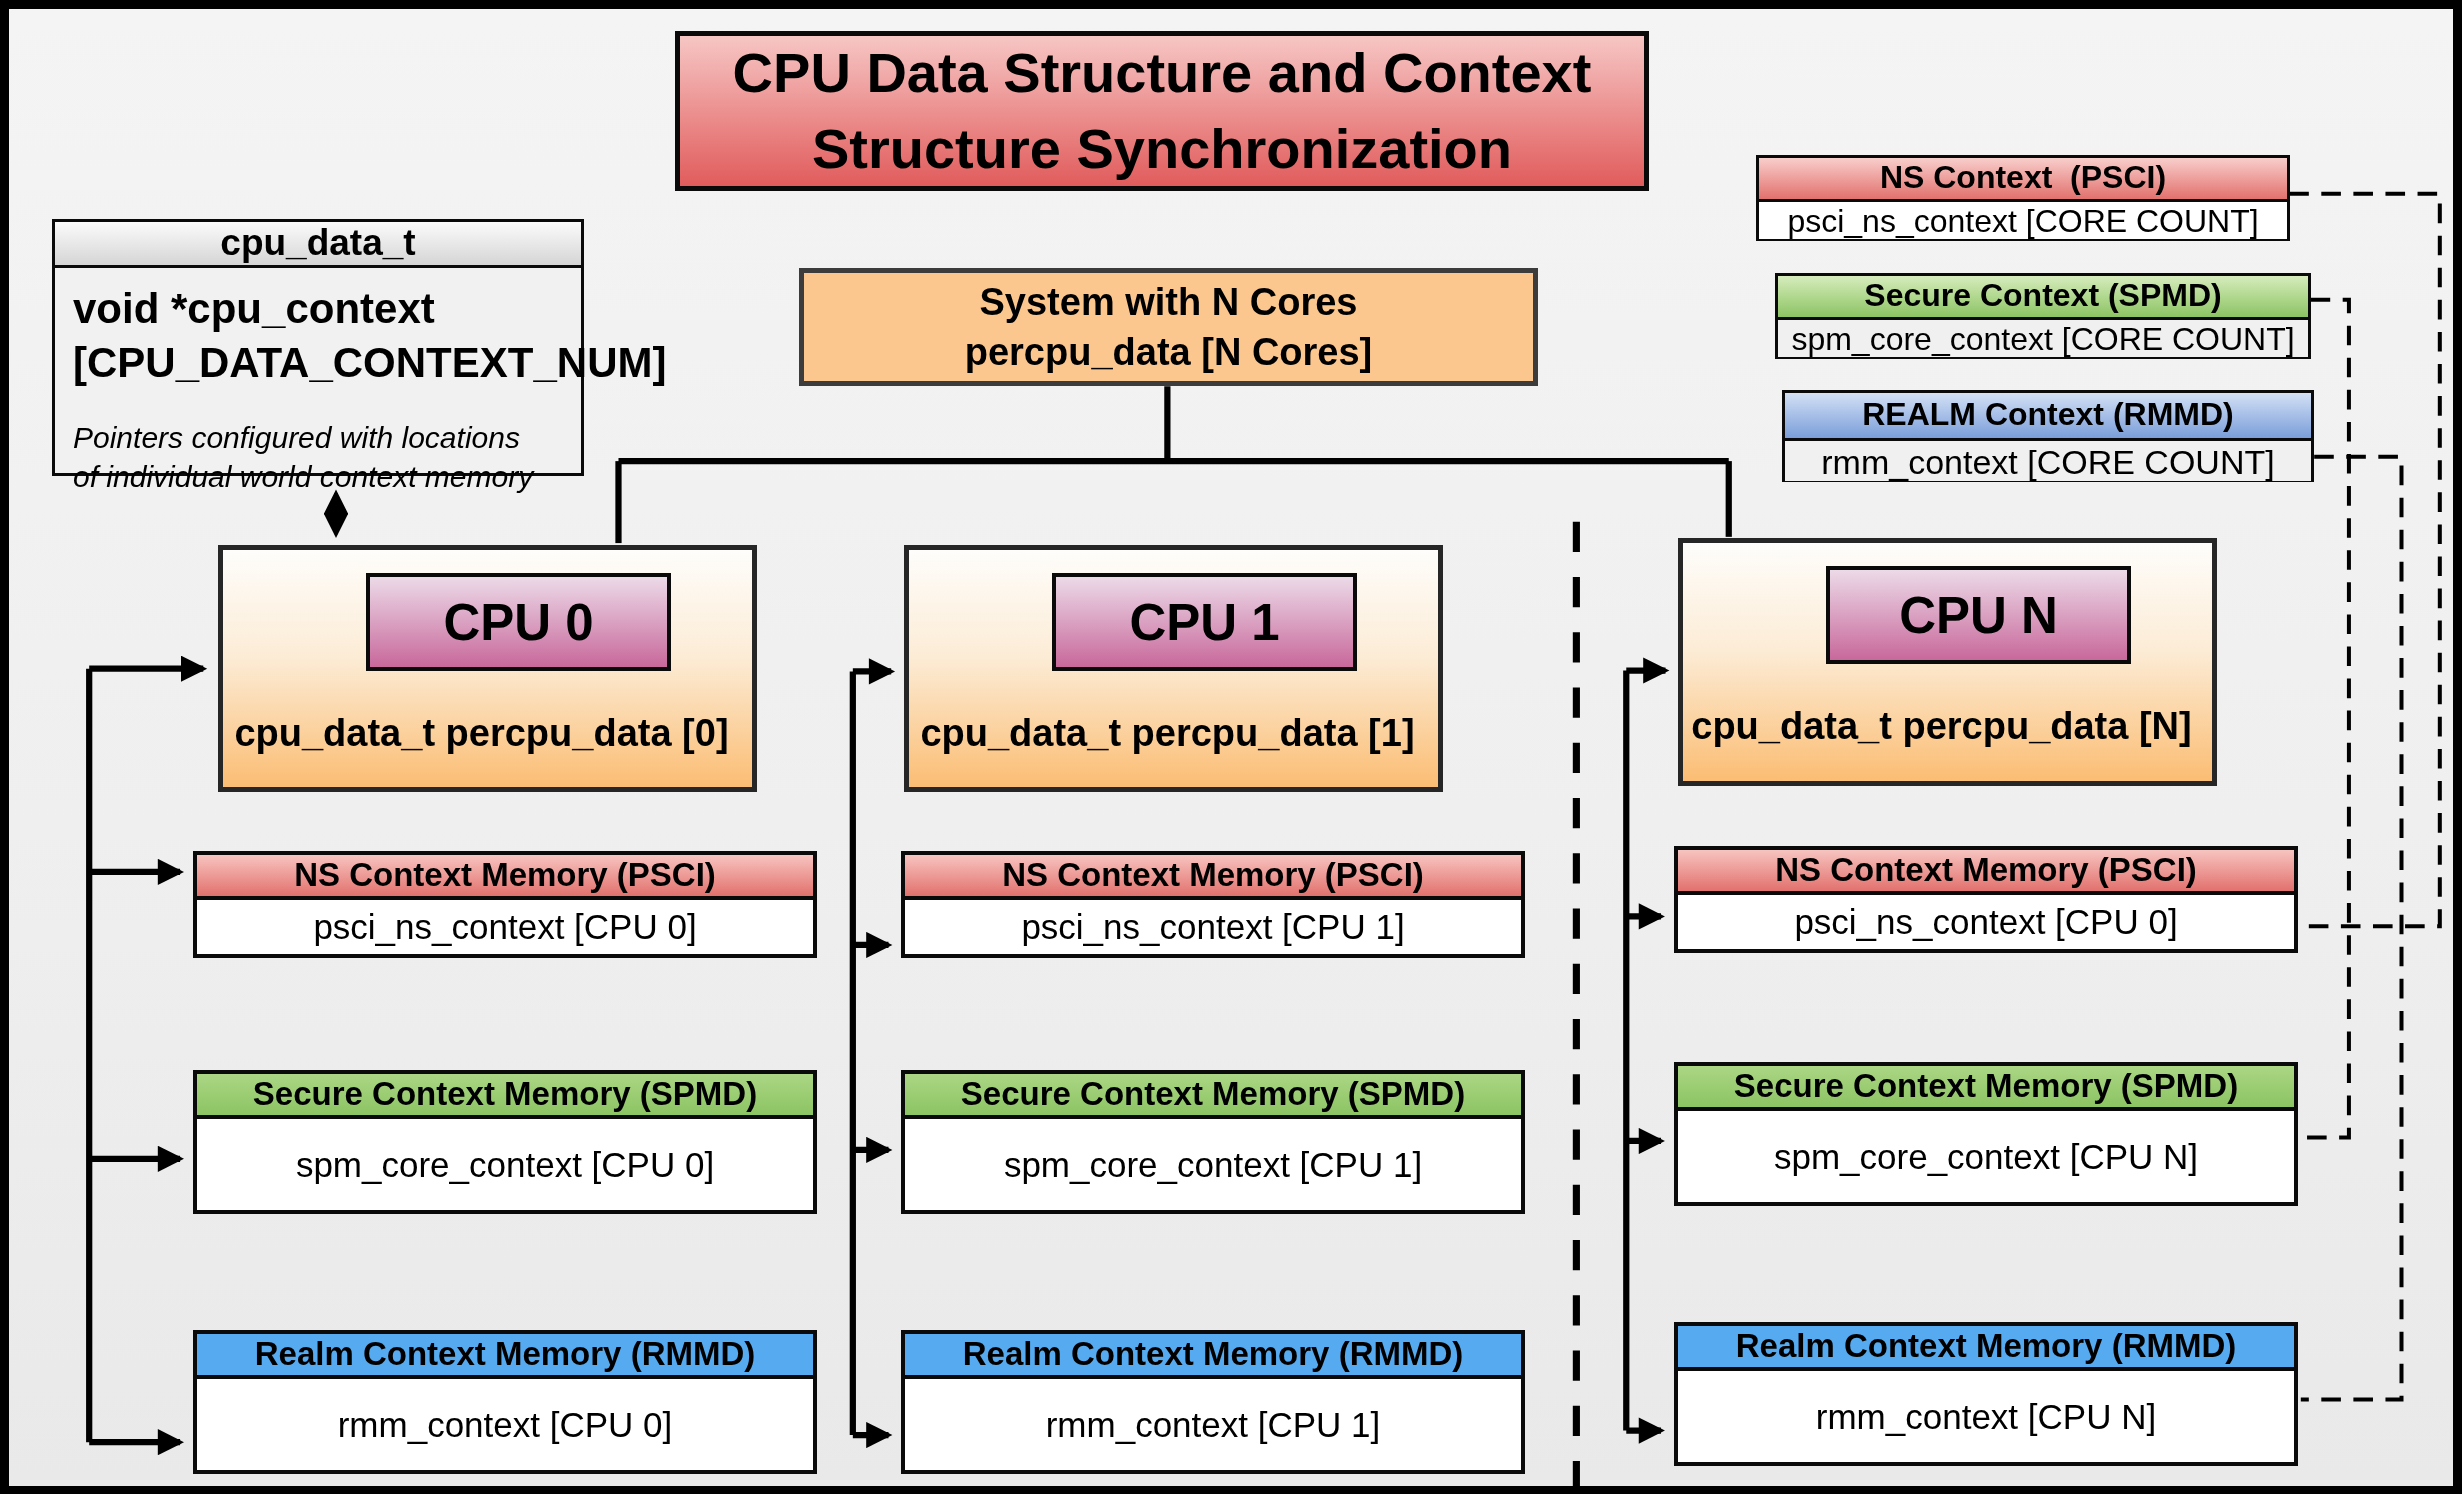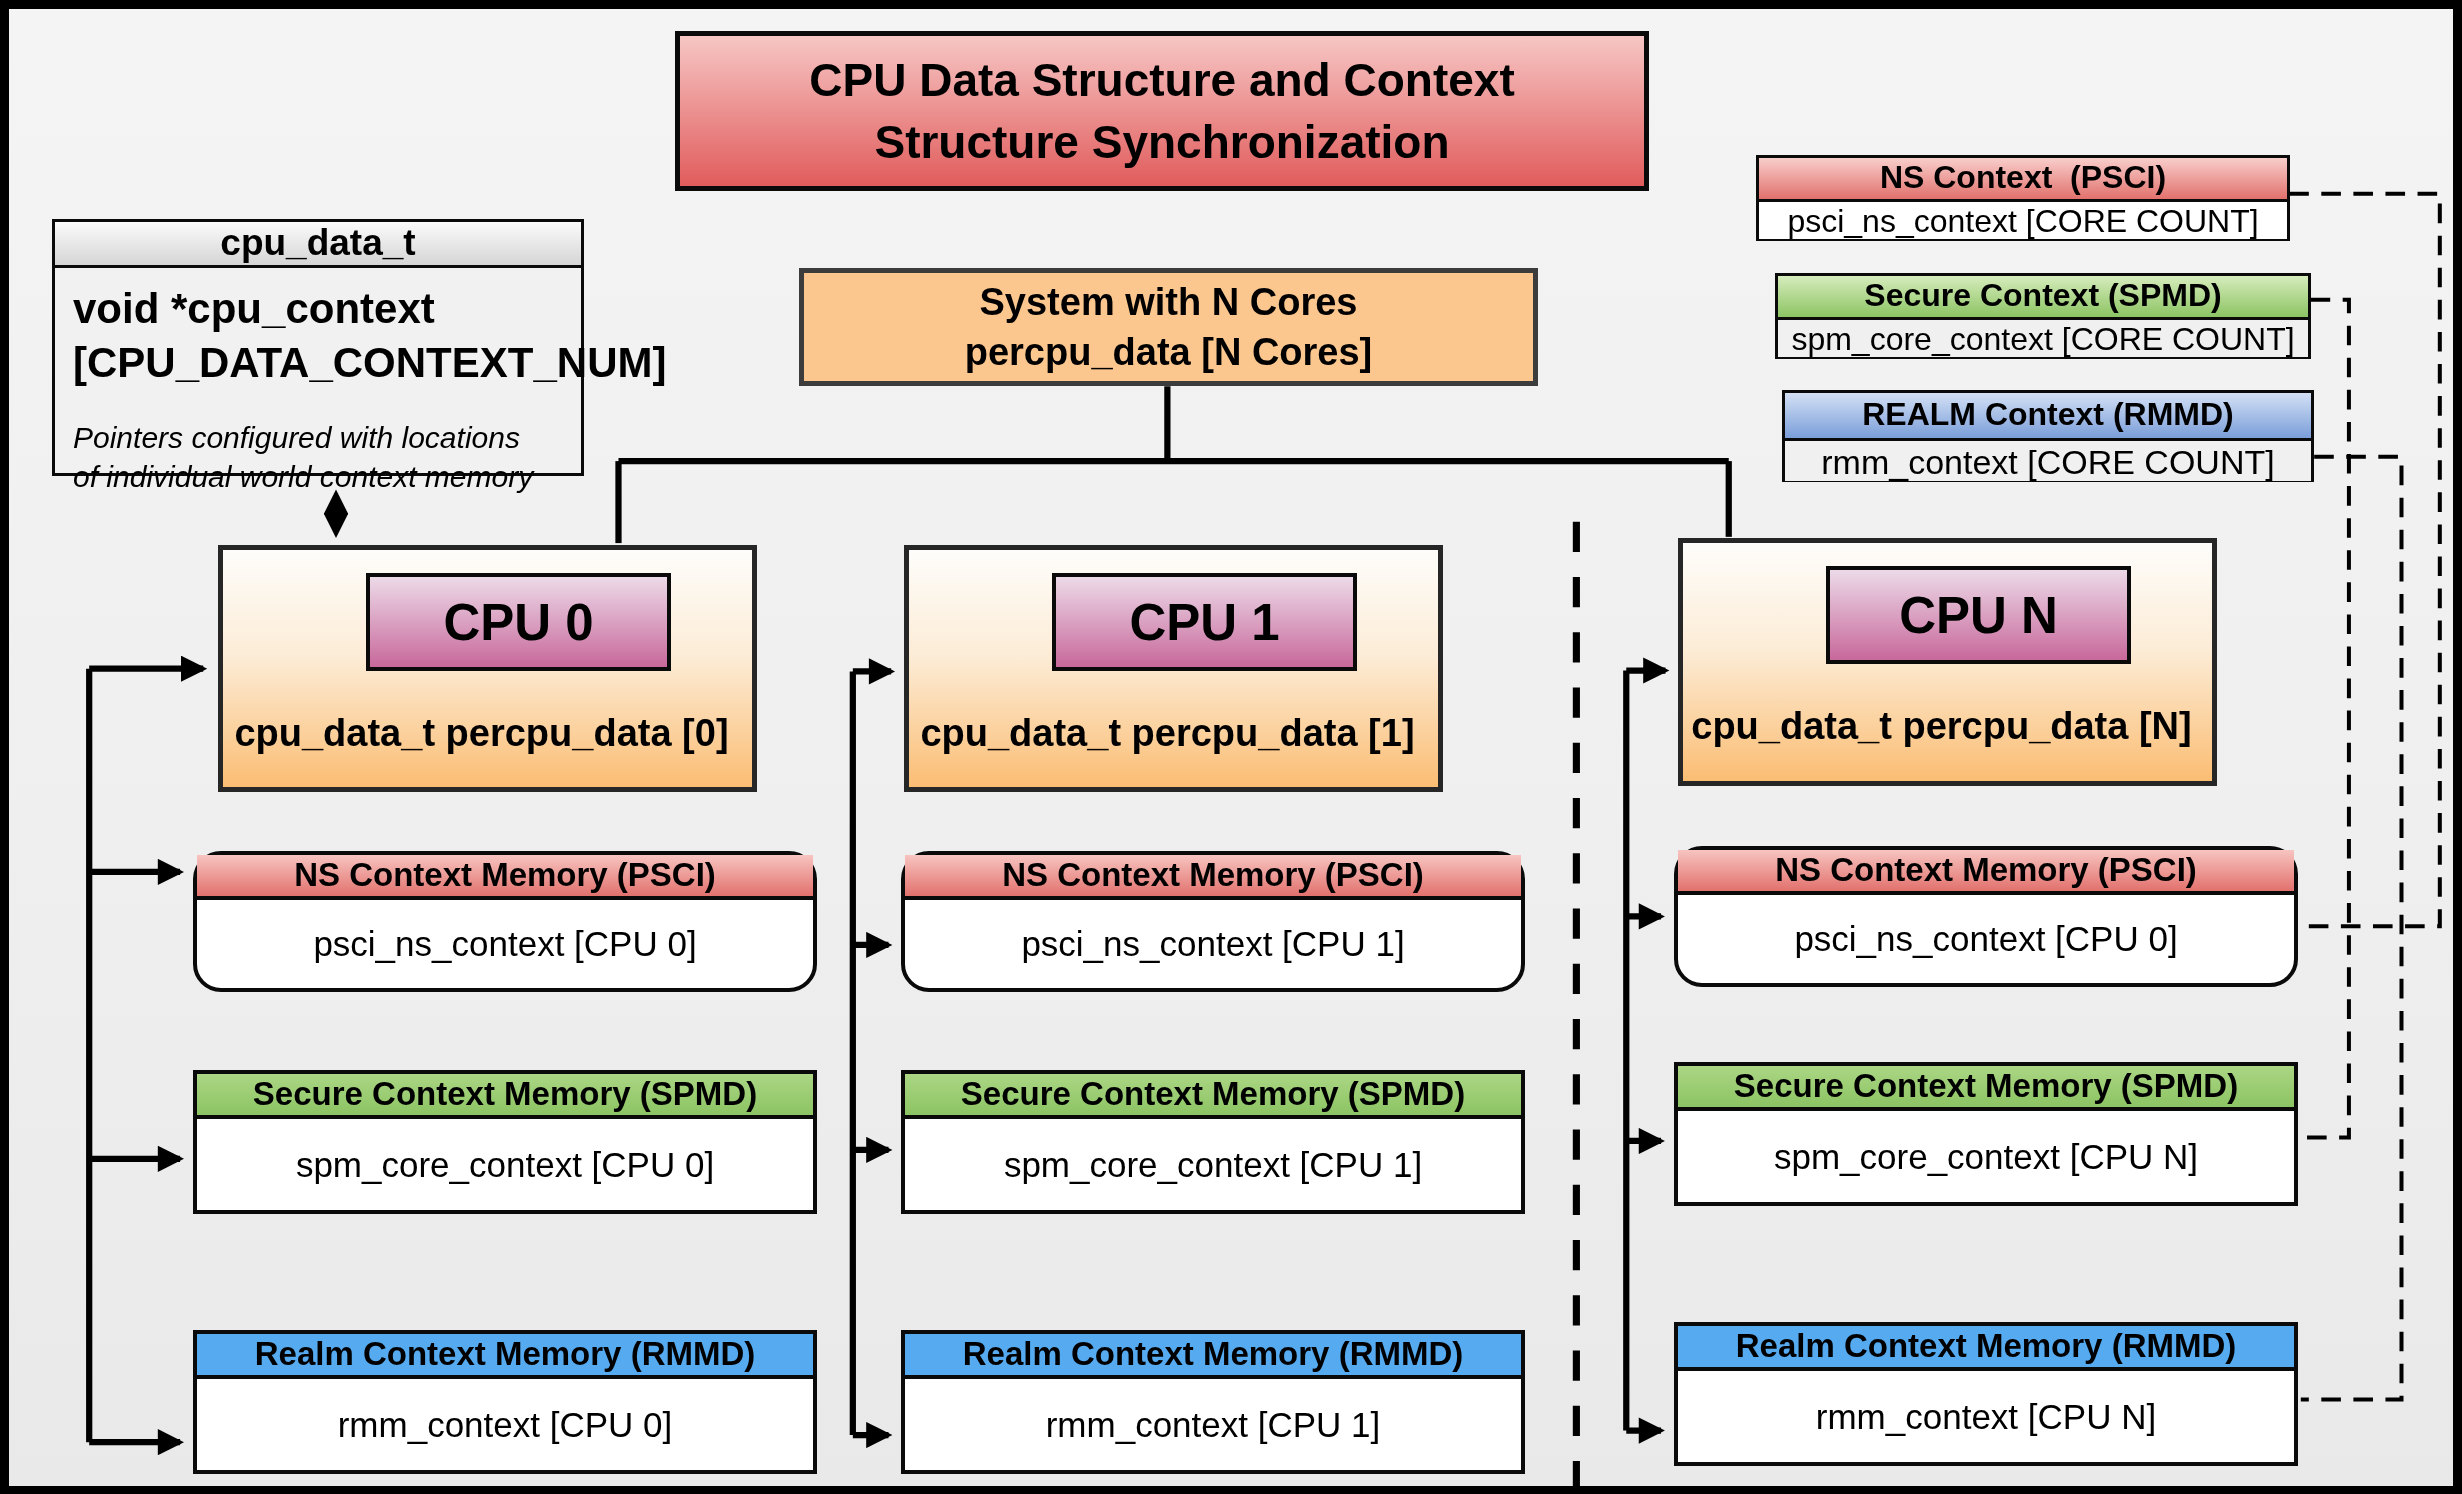--- a/index.html
+++ b/index.html
@@ -9,21 +9,21 @@
     background:linear-gradient(180deg,#f4f4f4 0%,#efefef 55%,#e9e9e9 100%);
     font-family:"Liberation Sans",sans-serif; color:#000; overflow:hidden;
   }
   .abs{position:absolute; box-sizing:border-box;}
   
   #title-box{
     left:666px; top:22px; width:974px; height:160px;
     border:5.3px solid #0a0a0a;
     background:linear-gradient(180deg,#f6c6c4 0%, var(--c-title) 100%);
     display:flex; align-items:center; justify-content:center; text-align:center;
-    font-size:46px; font-weight:bold; line-height:1.35; padding:0 36px; z-index:2;
+    font-size:56px; font-weight:bold; line-height:1.35; padding:0 36px; z-index:2;
   }
   
   #cpu-data-t{
     left:43px; top:210px; width:532px; height:257px;
     border:3.6px solid #0a0a0a; background:#f1f1f1; z-index:2;
   }
   .cdt-header{
     height:43px; border-bottom:3.6px solid #0a0a0a;
     background:linear-gradient(180deg,#fbfbfb,#d5d5d5);
     font-size:37px; font-weight:bold; text-align:center; line-height:41px;
@@ -80,21 +80,21 @@
     font-size:33px; font-weight:bold; text-align:center; line-height:39px;
   }
   .ctx-body{
     display:flex; align-items:center; justify-content:center;
     font-size:35px; height:calc(100% - 45px);
   }
   .hdr-red{background:linear-gradient(180deg,#f7c4c0,var(--c-ns));}
   .hdr-green{background:linear-gradient(180deg,#abd684,var(--c-sec));}
   .hdr-blue{background:var(--c-realm);}
   .ctx.c0{left:184px;}  .ctx.c1{left:892px;}  .ctx.cN{left:1665px;}
-  .ctx.r1{top:842px; height:141px;border-radius:28px;}   .ctx.cN.r1{top:837px;}
+  .ctx.r1{top:842px; height:107px;}   .ctx.cN.r1{top:837px;}
   .ctx.r2{top:1061px; height:144px;}  .ctx.cN.r2{top:1053px;}
   .ctx.r3{top:1321px; height:144px;}  .ctx.cN.r3{top:1313px;}
   
   #wires{position:absolute; left:0; top:0; width:2462px; height:1495px; z-index:1; pointer-events:none;}
 </style>
 </head>
 <body>
 
 <div id="canvas" style="--c-title: #e15c5c; --c-sys: #fbc78f; --c-ns: #e2716d; --c-sec: #8cc463; --c-realm: #55aaf0; --c-realmleg: #7a9ed9; --c-cpu: #fbbd73; --c-cputitle: #c8689b;">
 

